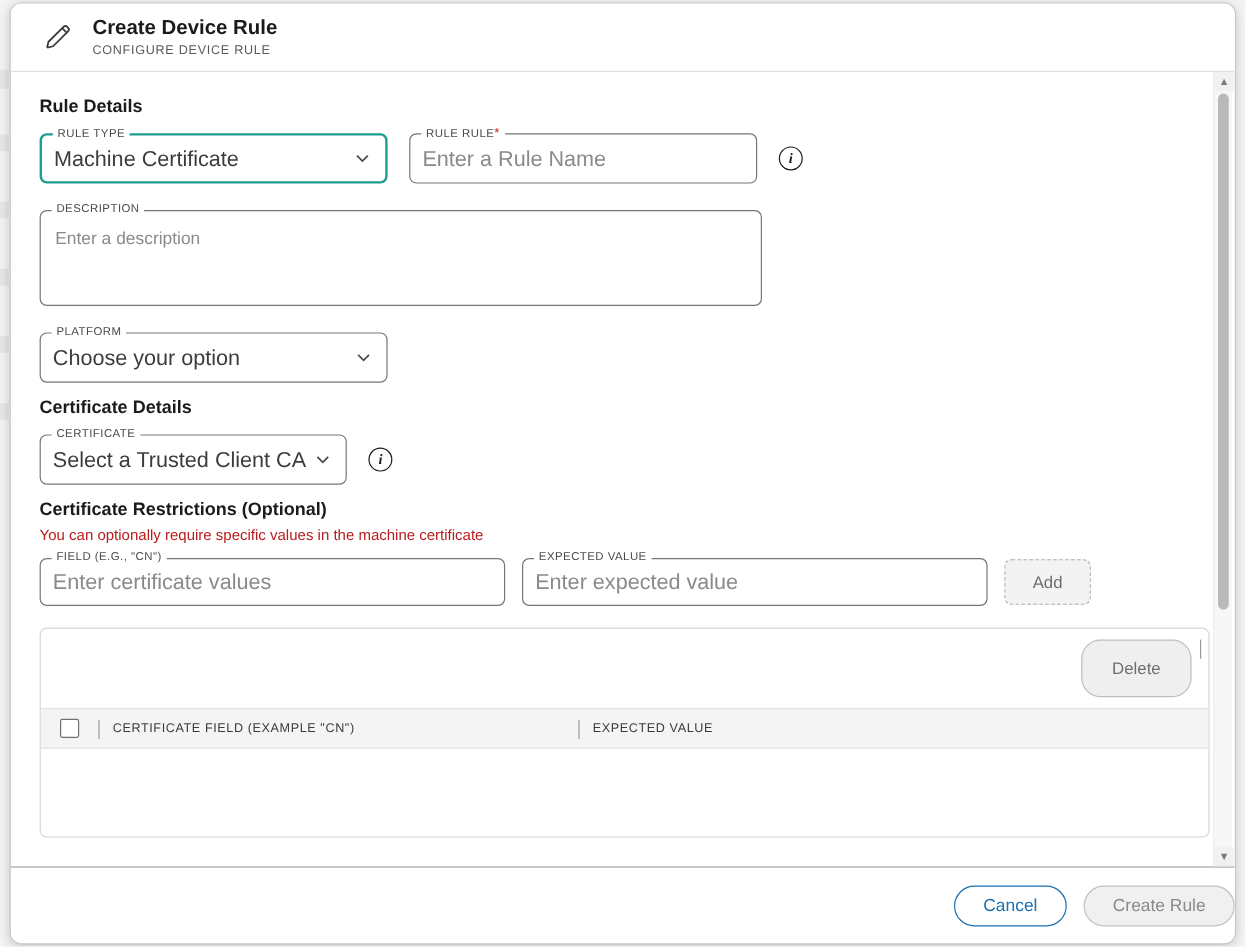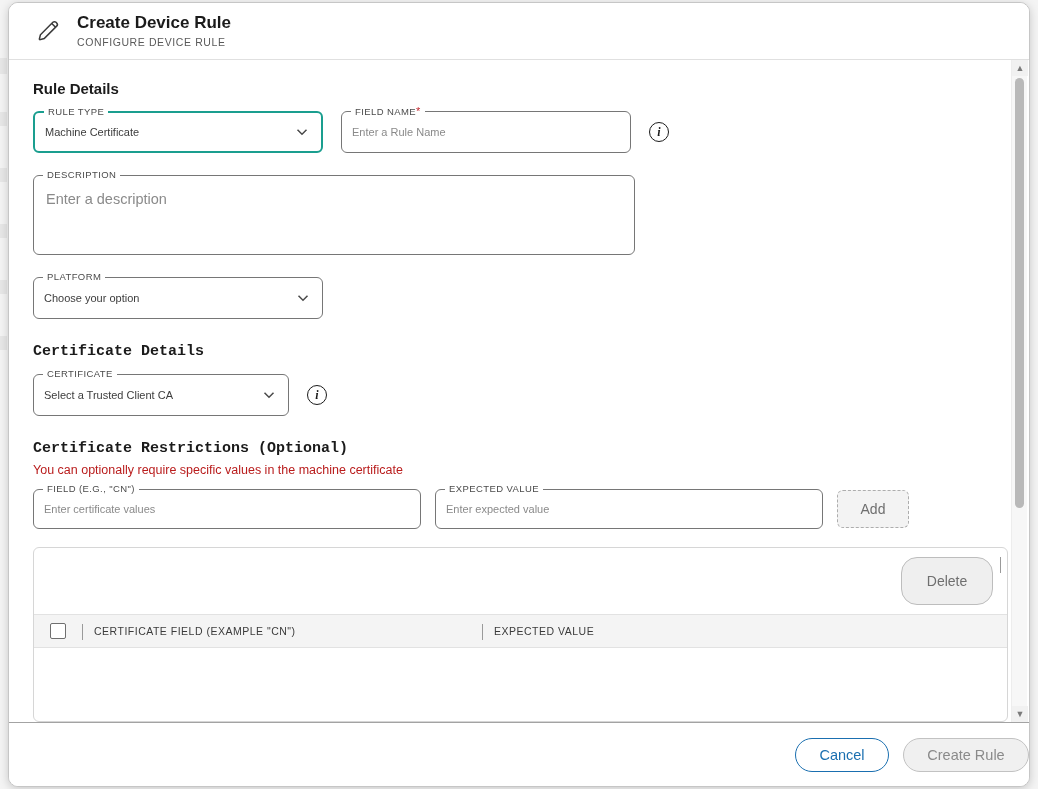--- a/index.html
+++ b/index.html
@@ -91,21 +91,21 @@
     width: 9px; height: 430px;
     background: #b9b9b9;
     border-radius: 5px;
   }
   .section-title {
     font-size: 15px;
     font-weight: bold;
     color: #1b1b1b;
     margin: 2px 0 14px 0;
   }
-  .section-title.mt { margin-top: 24px; font-family: Liberation Mono, monospace; }
+  .section-title.mt { margin-top: 12px; }
   .section-sub {
     font-size: 12.5px;
     color: #b91c1c;
     margin: -8px 0 12px 0;
   }
   .row { display: flex; align-items: flex-start; gap: 18px; }
   
   .field {
     position: relative;
     border: 1px solid #767676;
@@ -122,21 +122,21 @@
     top: -7px; left: 9px;
     background: #fff;
     padding: 0 4px;
     font-size: 9.5px;
     letter-spacing: 0.4px;
     color: #4b4b4b;
     white-space: nowrap;
   }
   .field-label .req { color: #c1272d; font-size: 11px; }
   .field-value {
-    font-size: 11px;
+    font-size: 18px;
     color: #3c3c3c;
   }
   .field-value.placeholder { color: #8a8a8a; }
   .caret {
     margin-left: auto;
     color: #4a4a4a;
     display: flex; align-items: center;
   }
   .info-icon {
     width: 20px; height: 20px;
@@ -308,21 +308,21 @@
             <span class="field-label">RULE TYPE</span>
             <span class="field-value">Machine Certificate</span>
             <span class="caret">
               <svg width="18" height="18" viewBox="0 0 24 24" fill="none" stroke="currentColor" stroke-width="2">
                   <path d="M6 9 L12 15 L18 9"></path>
                 </svg>
             </span>
           </div>
 
           <div class="field" style="width:290px;">
-            <span class="field-label"><span>FIELD NAME</span><span class="req">*</span></span>
+            <span class="field-label"><span>RULE RULE</span><span class="req">*</span></span>
             <span class="field-value placeholder">Enter a Rule Name</span>
           </div>
 
           <div style="display:flex;align-items:center;height:42px;">
             <div class="info-icon">i</div>
           </div>
         </div>
 
         <div class="textarea-field">
           <span class="field-label">DESCRIPTION</span>

